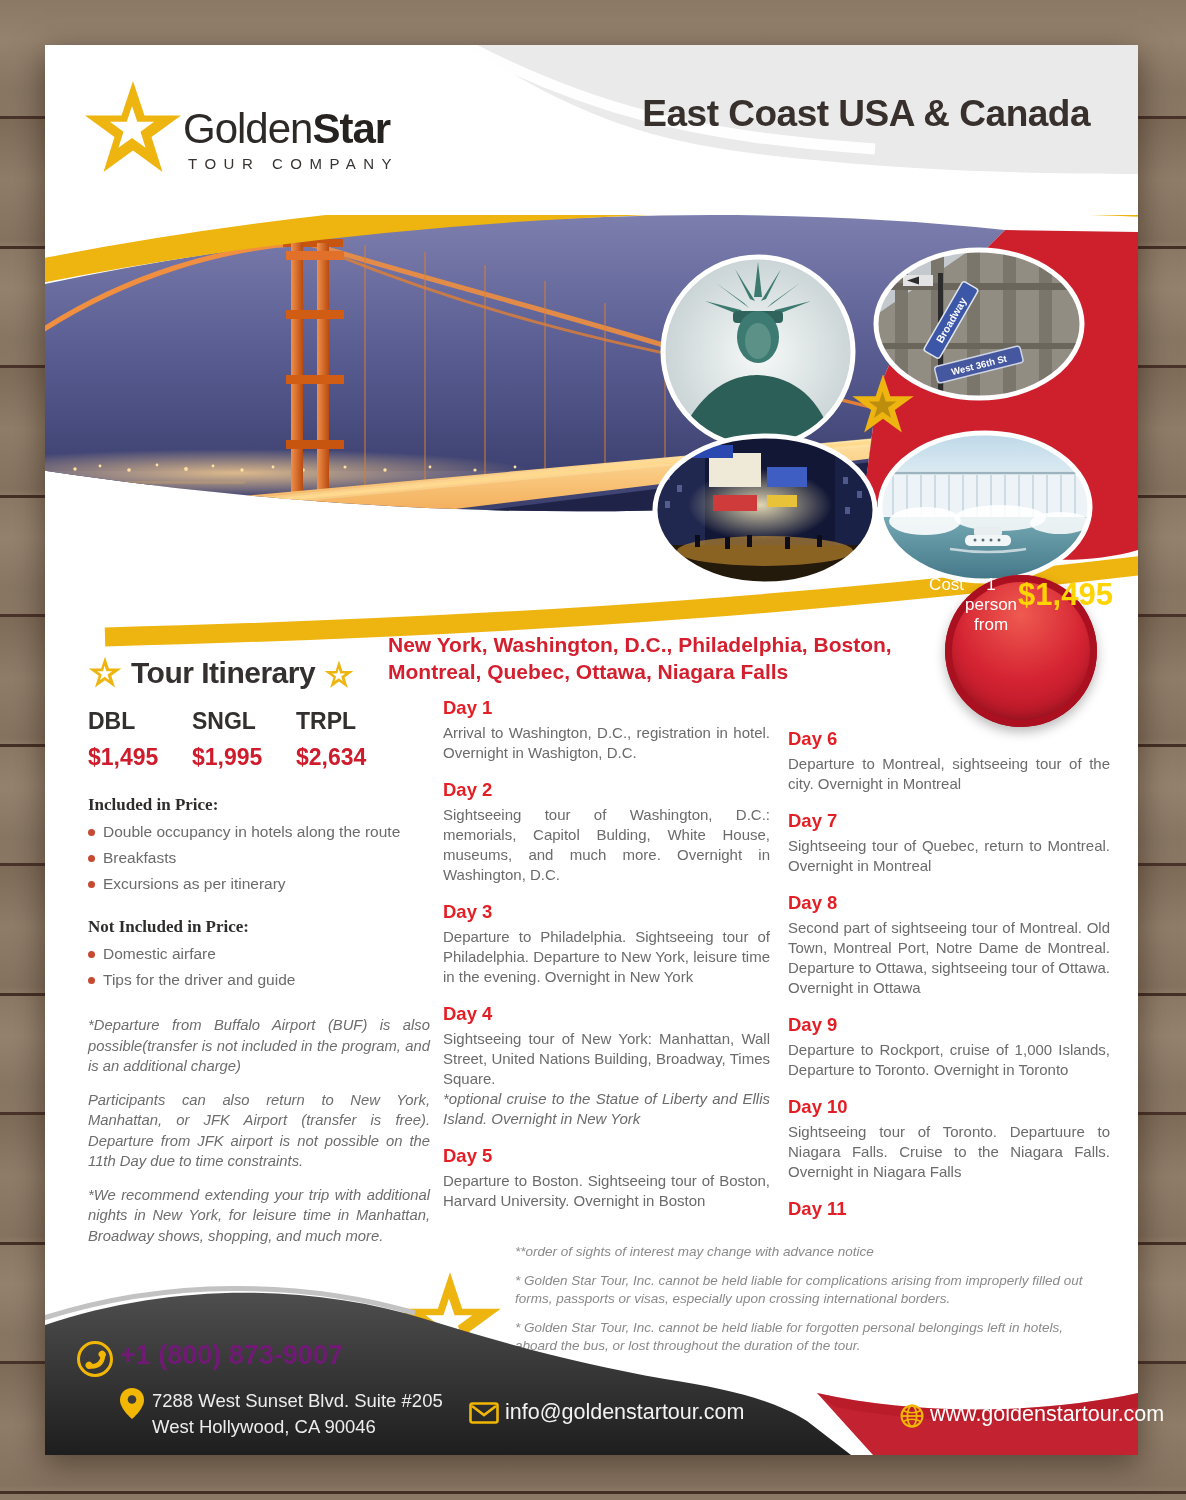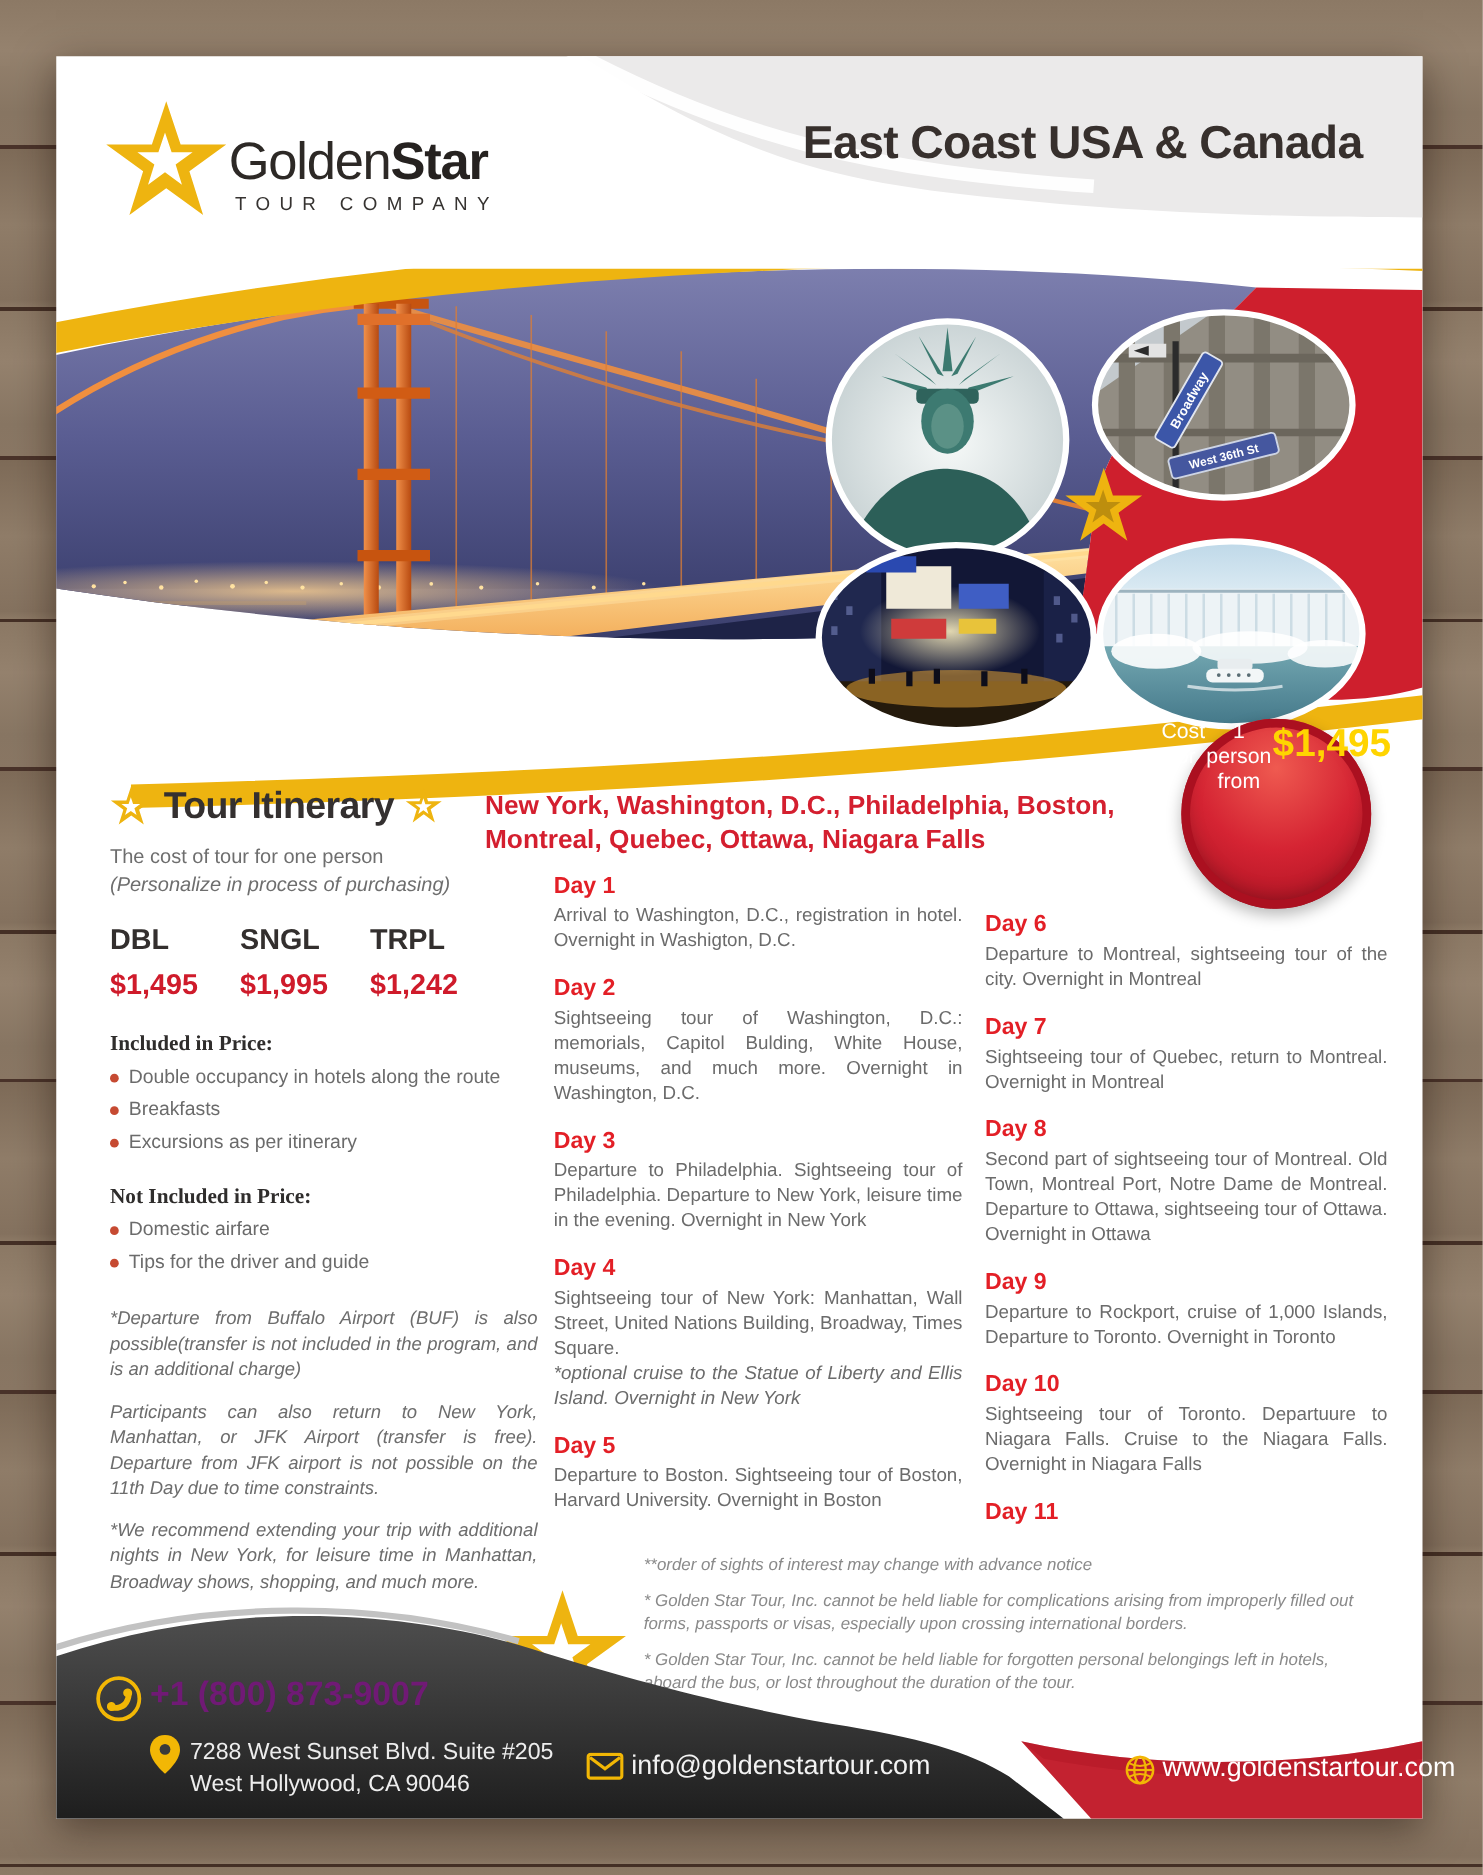--- a/index.html
+++ b/index.html
@@ -29,21 +29,21 @@
   .badge{position:absolute;left:900px;top:530px;width:152px;height:152px;border-radius:50%;
     background:radial-gradient(circle at 50% 26%,#ef5a50 0%,#d52433 48%,#a30e1e 100%);
     box-shadow:inset 0 0 0 7px #ab1020, inset 0 -8px 16px rgba(0,0,0,.28), 0 5px 12px rgba(0,0,0,.28);
     color:#fff;text-align:center;display:flex;flex-direction:row;justify-content:center;gap:1px;}
   .badge .b1{font-size:17px;}
   .badge .b2{font-size:17px;}
   .badge .bp{font-size:31px;font-weight:700;color:#ffd400;margin-top:2px;}
 
   
   .lcol{position:absolute;left:43px;top:583px;width:342px;color:#6b6b6b;}
-  .ti-row{display:flex;align-items:center;gap:9px;}
+  .ti-row{display:flex;align-items:flex-end;gap:9px;margin-top:28px;}
   .ti-text{font-size:30px;font-weight:800;color:#343030;letter-spacing:-.5px;}
   .intro{margin-top:12px;font-size:16px;line-height:23px;color:#6e6e6e;}
   .intro .it{font-style:italic;}
   .prices{display:flex;margin-top:18px;}
   .price-col{width:104px;}
   .price-label{font-size:23px;font-weight:700;color:#332f2e;}
   .price-value{font-size:23px;font-weight:700;color:#cf1b2b;margin-top:9px;}
   .list-head{margin-top:24px;font-size:17px;font-weight:700;color:#2f2d2c;font-family:Liberation Serif, serif;}
   .bullet-row{margin-top:8px;font-size:15.5px;color:#6b6b6b;display:flex;align-items:flex-start;}
   .dot{flex:0 0 auto;width:7px;height:7px;border-radius:50%;background:#c64a32;margin:6px 8px 0 0;}
@@ -349,36 +349,32 @@
       <svg width="34" height="34" viewBox="0 0 100 100">
           <use href="#star-outer" fill="#eeb410"></use>
           <use href="#star-outer" fill="#ffffff" transform="translate(26,28) scale(0.46)"></use>
         </svg>
       <span class="ti-text">Tour Itinerary</span>
       <svg width="30" height="30" viewBox="0 0 100 100">
           <use href="#star-outer" fill="#eeb410"></use>
           <use href="#star-outer" fill="#ffffff" transform="translate(26,28) scale(0.46)"></use>
         </svg>
     </div>
-    <div class="intro">
-      <div>The cost of tour for one person</div>
-      <div class="it">(Personalize in process of purchasing)</div>
-    </div>
     <div class="prices">
       <div class="price-col">
         <div class="price-label">DBL</div>
         <div class="price-value">$1,495</div>
       </div>
       <div class="price-col">
         <div class="price-label">SNGL</div>
         <div class="price-value">$1,995</div>
       </div>
       <div class="price-col">
         <div class="price-label">TRPL</div>
-        <div class="price-value">$1,242</div>
+        <div class="price-value">$2,634</div>
       </div>
     </div>
 
     <div class="list-head">Included in Price:</div>
     <div class="bullet-row">
         <span class="dot"></span>
         <span>Double occupancy in hotels along the route</span>
       </div>
     <div class="bullet-row">
         <span class="dot"></span>

